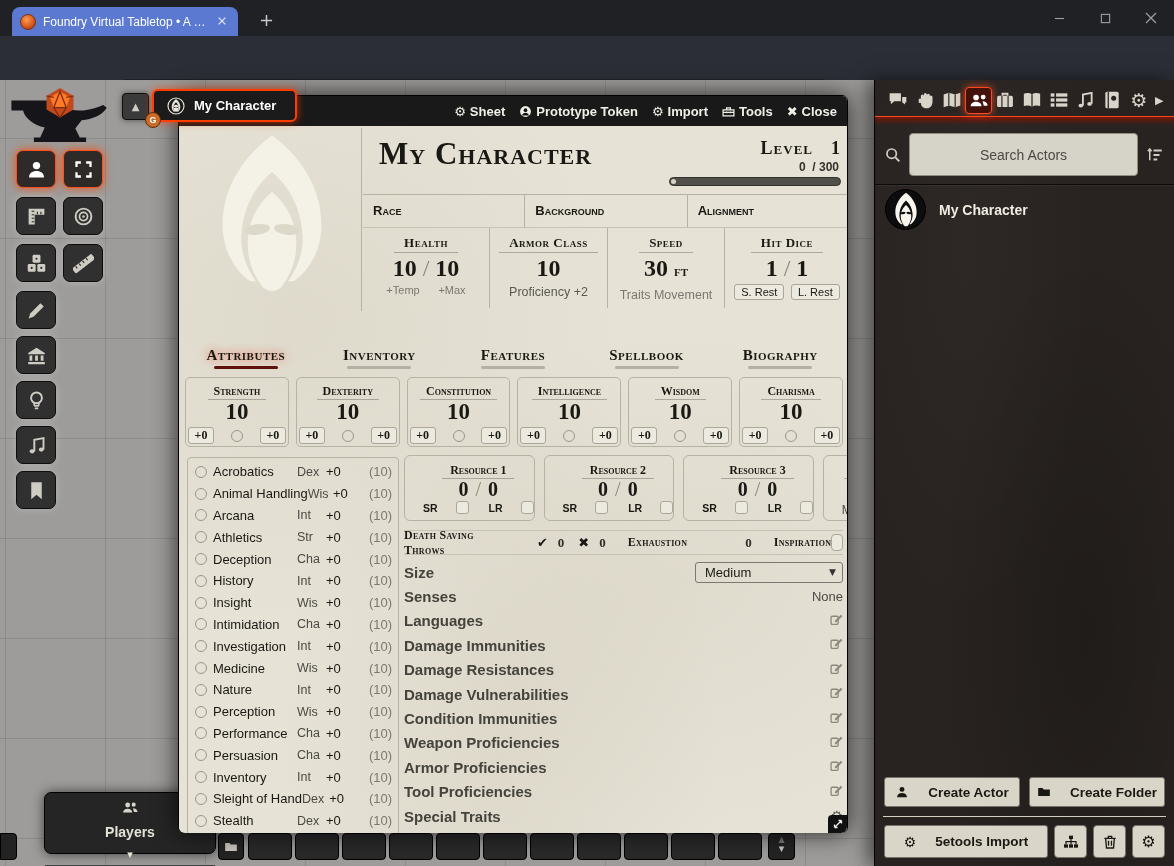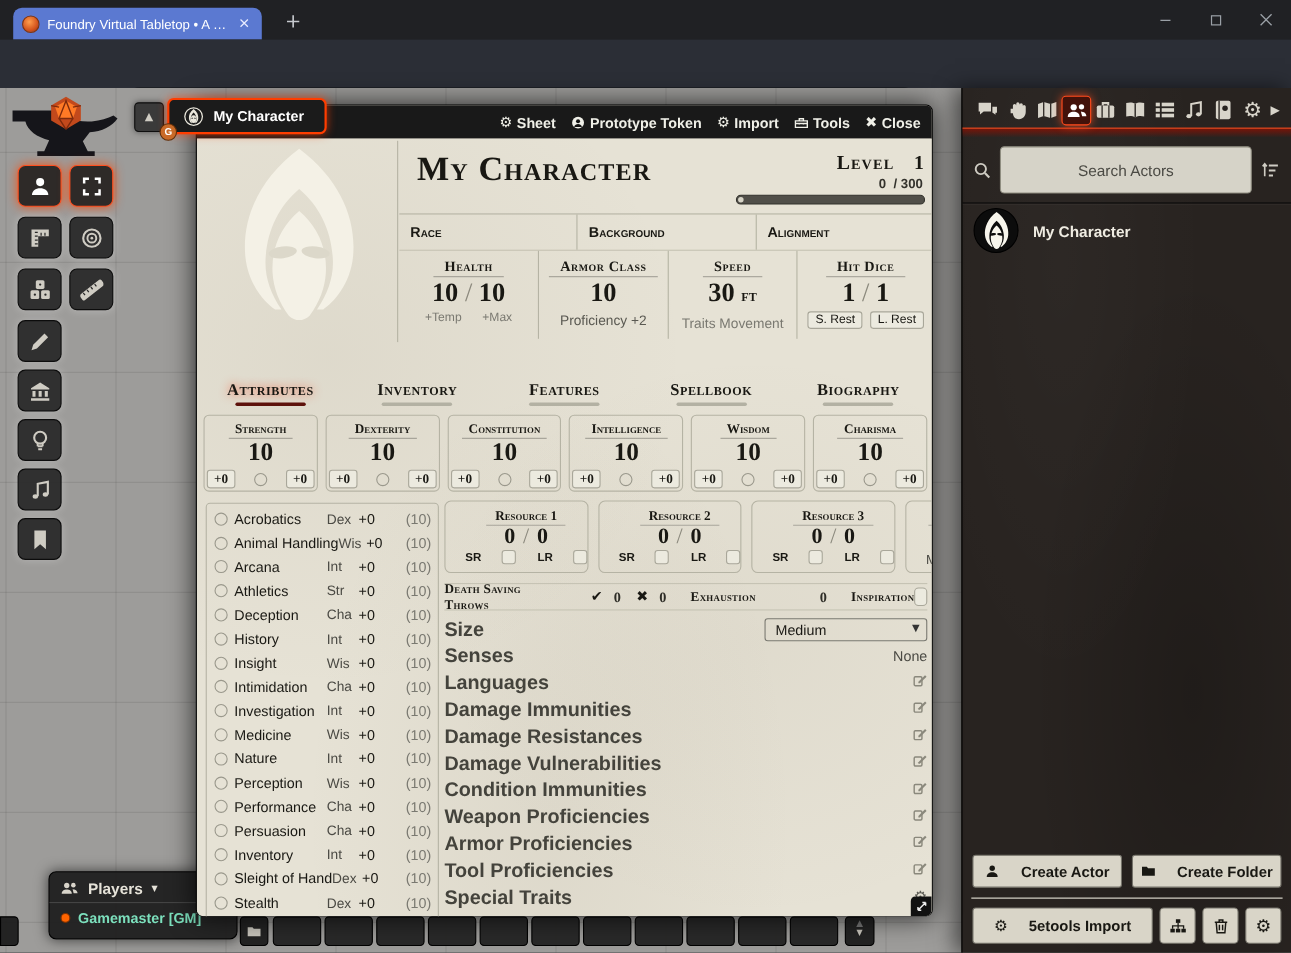--- a/index.html
+++ b/index.html
@@ -45,21 +45,21 @@
   .tool { position:absolute; width:40px; height:38px; background:rgba(42,42,42,.95); border:1px solid #0c0c0c;
     border-radius:7px; color:#cfccc3; display:flex; align-items:center; justify-content:center;
     box-shadow:0 0 8px rgba(255,255,255,.25); }
   .tool.active { border-color:#ff4f1f; box-shadow:0 0 10px rgba(255,70,0,.85); background:#2e2a28; color:#fff; }
   .tool svg { width:21px; height:21px; }
 
   
   .players { position:absolute; left:44px; top:712px; width:172px; height:62px; background:rgba(28,28,28,.93);
     border:1px solid #000; border-radius:7px; color:#e5e2d8; box-shadow:0 0 12px rgba(0,0,0,.6); }
   .players-head { display:flex; align-items:center; gap:8px; padding:6px 10px 4px; font-weight:bold; font-size:14px;
-    border-bottom:1px solid #444; }
+    border-bottom:1px solid #444;flex-direction:column; }
   .players-head svg { width:17px; height:17px; color:#d8d4ca; }
   .player-row { display:flex; align-items:center; gap:7px; padding:6px 10px; font-size:13px; font-weight:bold; color:#7ce0bd; }
   .pdot { width:9px; height:9px; border-radius:50%; background:#ff6400; border:1px solid #803200; }
 
   
   .hot-edge { position:absolute; left:0; top:753px; width:17px; height:27px; background:rgba(25,25,25,.92);
     border:1px solid #000; border-radius:0 4px 4px 0; }
   .hot-folder { position:absolute; left:218px; top:753px; width:26px; height:27px; background:rgba(25,25,25,.92);
     border:1px solid #000; border-radius:4px; color:#c9c6bd; display:flex; align-items:center; justify-content:center; }
   .hot-folder svg { width:14px; height:14px; }
@@ -166,21 +166,21 @@
 
   .death-row { position:absolute; left:225px; top:404px; width:439px; height:25px;
     border-top:1px solid #c6c3b4; border-bottom:1px solid #c6c3b4; display:flex; align-items:center; font-size:12px; }
   .death-row .lbl { font-weight:bold; letter-spacing:.3px; }
   .death-row .num { font-family:"Liberation Serif", serif; font-size:13px; font-weight:bold; color:#2e2d27; }
   .death-row .g-check { color:#191813; font-size:13px; font-weight:bold; }
   .bigcbx { width:17px; height:17px; background:#eceadf; border:1px solid #a9a79a; border-radius:4px; margin-left:auto; }
 
   .traits { position:absolute; left:225px; top:434px; width:439px; }
   .trait { display:flex; align-items:center; height:24.4px; }
-  .trait .tlbl { font-size:18px; font-weight:bold; color:#44433c; }
+  .trait .tlbl { font-size:15px; font-weight:bold; color:#44433c; }
   .trait .tval { margin-left:auto; font-size:13px; color:#4b4a44; }
   .tselect { margin-left:auto; width:148px; height:21px; border:1px solid #7a7971; border-radius:3px;
     font-size:13px; display:flex; align-items:center; padding:0 6px 0 9px; color:#191813; }
   .tselect .arrow { margin-left:auto; font-size:9px; color:#333; }
   .tedit { margin-left:auto; color:#8a887c; }
   .tedit svg { width:13px; height:13px; }
   .tgear { margin-left:auto; color:#5d5c55; font-size:14px; }
 
   .resize-handle { position:absolute; right:0; bottom:0; width:19px; height:18px; background:#111;
     border-radius:4px 0 5px 0; color:#eee; display:flex; align-items:center; justify-content:center; }

